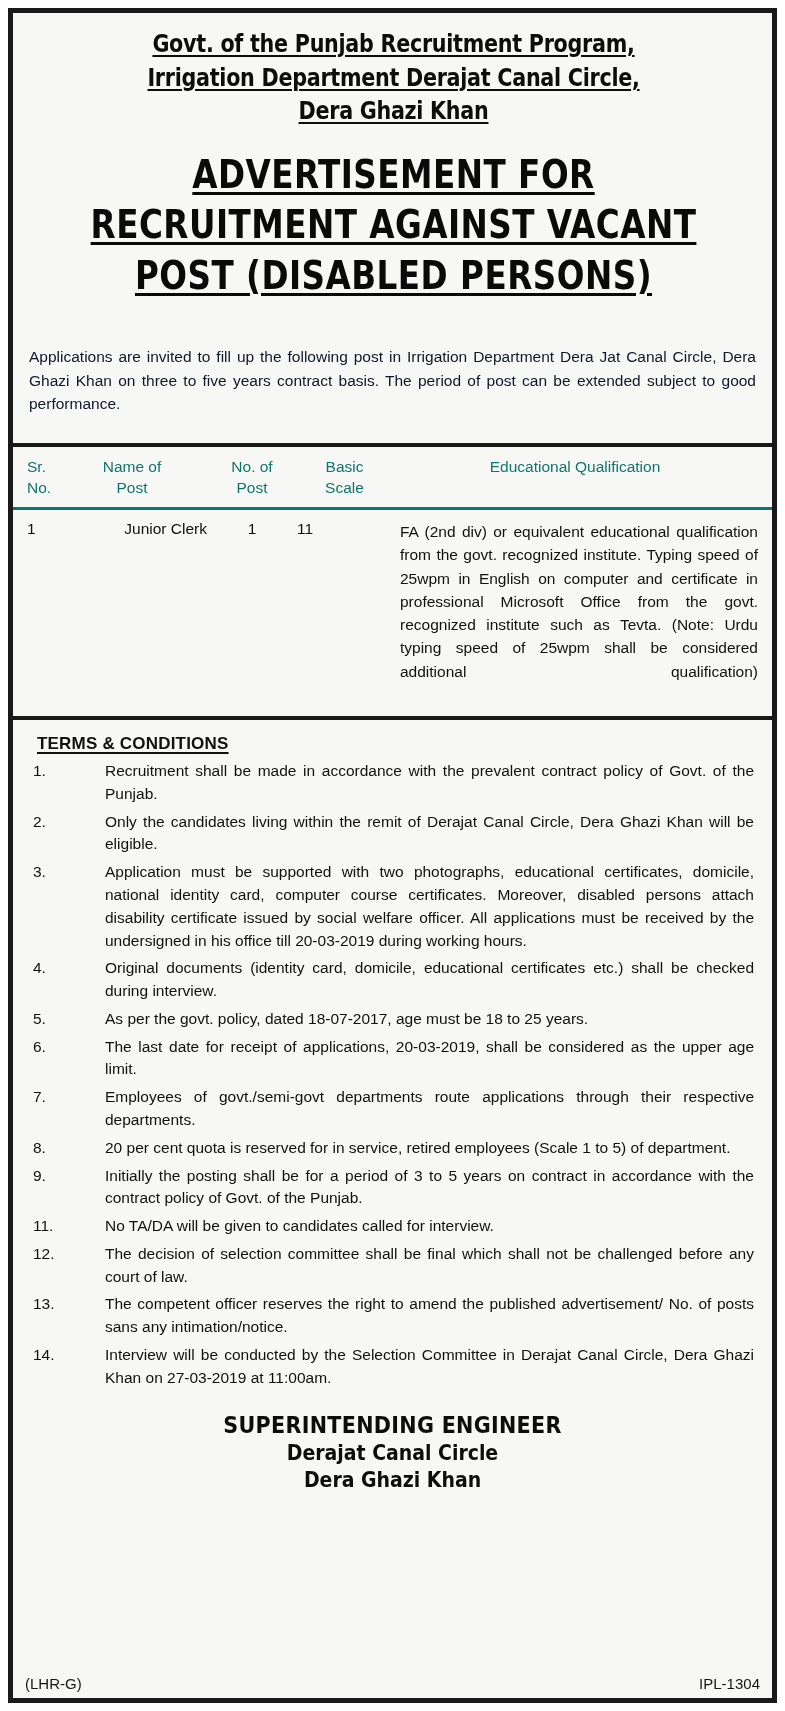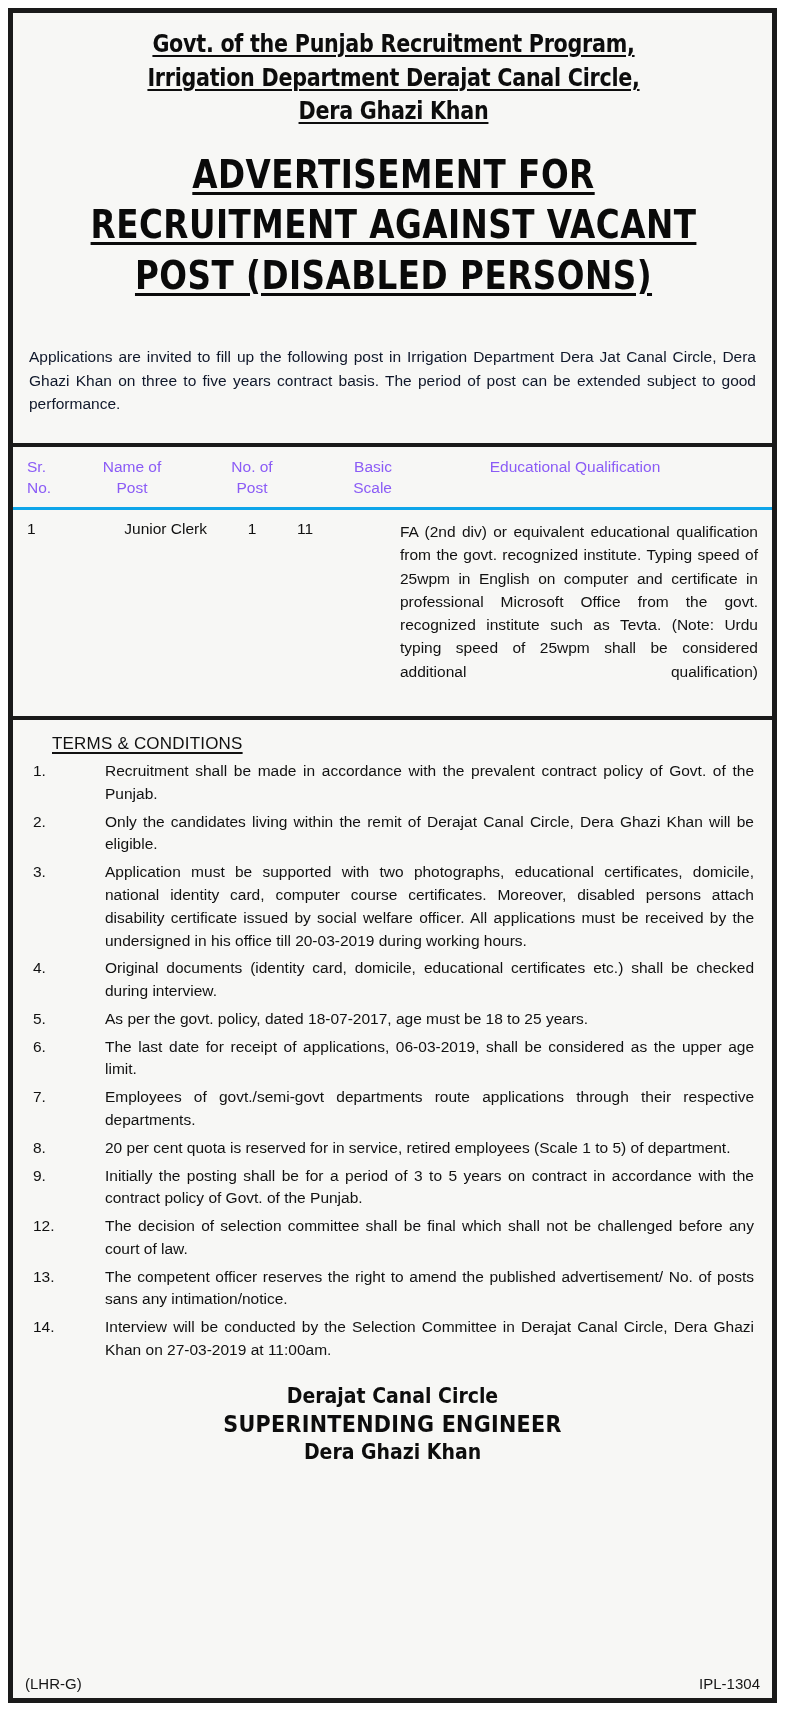--- a/index.html
+++ b/index.html
@@ -90,43 +90,43 @@
     color: #0f172a;
   }
 
   
   .post-table {
     border-bottom: 4px solid #1a1a1a;
   }
   .thead-row {
     display: flex;
     padding: 10px 0 8px 0;
-    border-bottom: 3px solid #0ea5e9;
+    border-bottom: 3px solid #0f766e;
     font-size: 15.5px;
     font-weight: 400;
-    color: #8b5cf6;
+    color: #0f766e;
   }
   .tbody-row {
     display: flex;
     padding: 10px 0 10px 0;
     font-size: 15.5px;
     color: #111;
     min-height: 190px;
     box-sizing: border-box;
   }
 
   .col-sr    { width: 44px;  padding-left: 14px; box-sizing: border-box; }
   .col-name  { width: 150px; box-sizing: border-box; }
   .col-no    { width: 90px;  box-sizing: border-box; text-align: center; }
   .col-scale { width: 95px;  box-sizing: border-box; }
   .col-qual  { flex: 1; box-sizing: border-box; padding-right: 14px; }
 
   .thead-row .col-name  { text-align: center; }
   .thead-row .col-no    { text-align: center; }
-  .thead-row .col-scale { text-align: right; }
+  .thead-row .col-scale { text-align: center; }
   .thead-row .col-qual  { text-align: center; }
 
   .hdr-l1, .hdr-l2 { display: block; line-height: 1.35; }
 
   .tbody-row .col-name  { text-align: right; }
   .tbody-row .col-scale { text-align: left; }
   .tbody-row .col-qual  {
     text-align: justify;
     text-justify: inter-word;
     line-height: 1.5;
@@ -138,25 +138,25 @@
     width: 100%;
   }
 
   
   .terms-section {
     padding: 12px 14px 10px 14px;
     flex: 1;
   }
   .terms-heading {
     font-size: 17px;
-    font-weight: 400;
+    font-weight: 700;
     text-decoration: underline;
     text-underline-offset: 3px;
     text-decoration-thickness: 2px;
-    margin: 2px 0 6px 25px;
+    margin: 2px 0 6px 10px;
     letter-spacing: 0.2px;
   }
   .terms-list {
     list-style: none;
     margin: 0;
     padding: 0;
   }
   .term-item {
     display: flex;
     font-size: 15.5px;
@@ -275,51 +275,55 @@
           <li class="term-item">
             <span class="term-num">4.</span>
             <span class="term-text">Original documents (identity card, domicile, educational certificates etc.) shall be checked during interview.</span>
           </li>
           <li class="term-item">
             <span class="term-num">5.</span>
             <span class="term-text">As per the govt. policy, dated 18-07-2017, age must be 18 to 25 years.</span>
           </li>
           <li class="term-item">
             <span class="term-num">6.</span>
-            <span class="term-text">The last date for receipt of applications, 06-03-2019, shall be considered as the upper age limit.</span>
+            <span class="term-text">The last date for receipt of applications, 20-03-2019, shall be considered as the upper age limit.</span>
           </li>
           <li class="term-item">
             <span class="term-num">7.</span>
             <span class="term-text">Employees of govt./semi-govt departments route applications through their respective departments.</span>
           </li>
           <li class="term-item">
             <span class="term-num">8.</span>
             <span class="term-text">20 per cent quota is reserved for in service, retired employees (Scale 1 to 5) of department.</span>
           </li>
           <li class="term-item">
             <span class="term-num">9.</span>
             <span class="term-text">Initially the posting shall be for a period of 3 to 5 years on contract in accordance with the contract policy of Govt. of the Punjab.</span>
           </li>
           <li class="term-item">
+            <span class="term-num">11.</span>
+            <span class="term-text">No TA/DA will be given to candidates called for interview.</span>
+          </li>
+          <li class="term-item">
             <span class="term-num">12.</span>
             <span class="term-text">The decision of selection committee shall be final which shall not be challenged before any court of law.</span>
           </li>
           <li class="term-item">
             <span class="term-num">13.</span>
             <span class="term-text">The competent officer reserves the right to amend the published advertisement/ No. of posts sans any intimation/notice.</span>
           </li>
           <li class="term-item">
             <span class="term-num">14.</span>
             <span class="term-text">Interview will be conducted by the Selection Committee in Derajat Canal Circle, Dera Ghazi Khan on 27-03-2019 at 11:00am.</span>
           </li>
         </ol>
 
       <div class="signature-block">
+        <span class="sig-line sig-1">SUPERINTENDING ENGINEER</span>
         <span class="sig-line sig-2">Derajat Canal Circle</span>
-        <span class="sig-line sig-1">SUPERINTENDING ENGINEER</span>
         <span class="sig-line sig-3">Dera Ghazi Khan</span>
       </div>
     </div>
 
     <div class="footer-row">
       <span>(LHR-G)</span>
       <span>IPL-1304</span>
     </div>
 
   </div>

